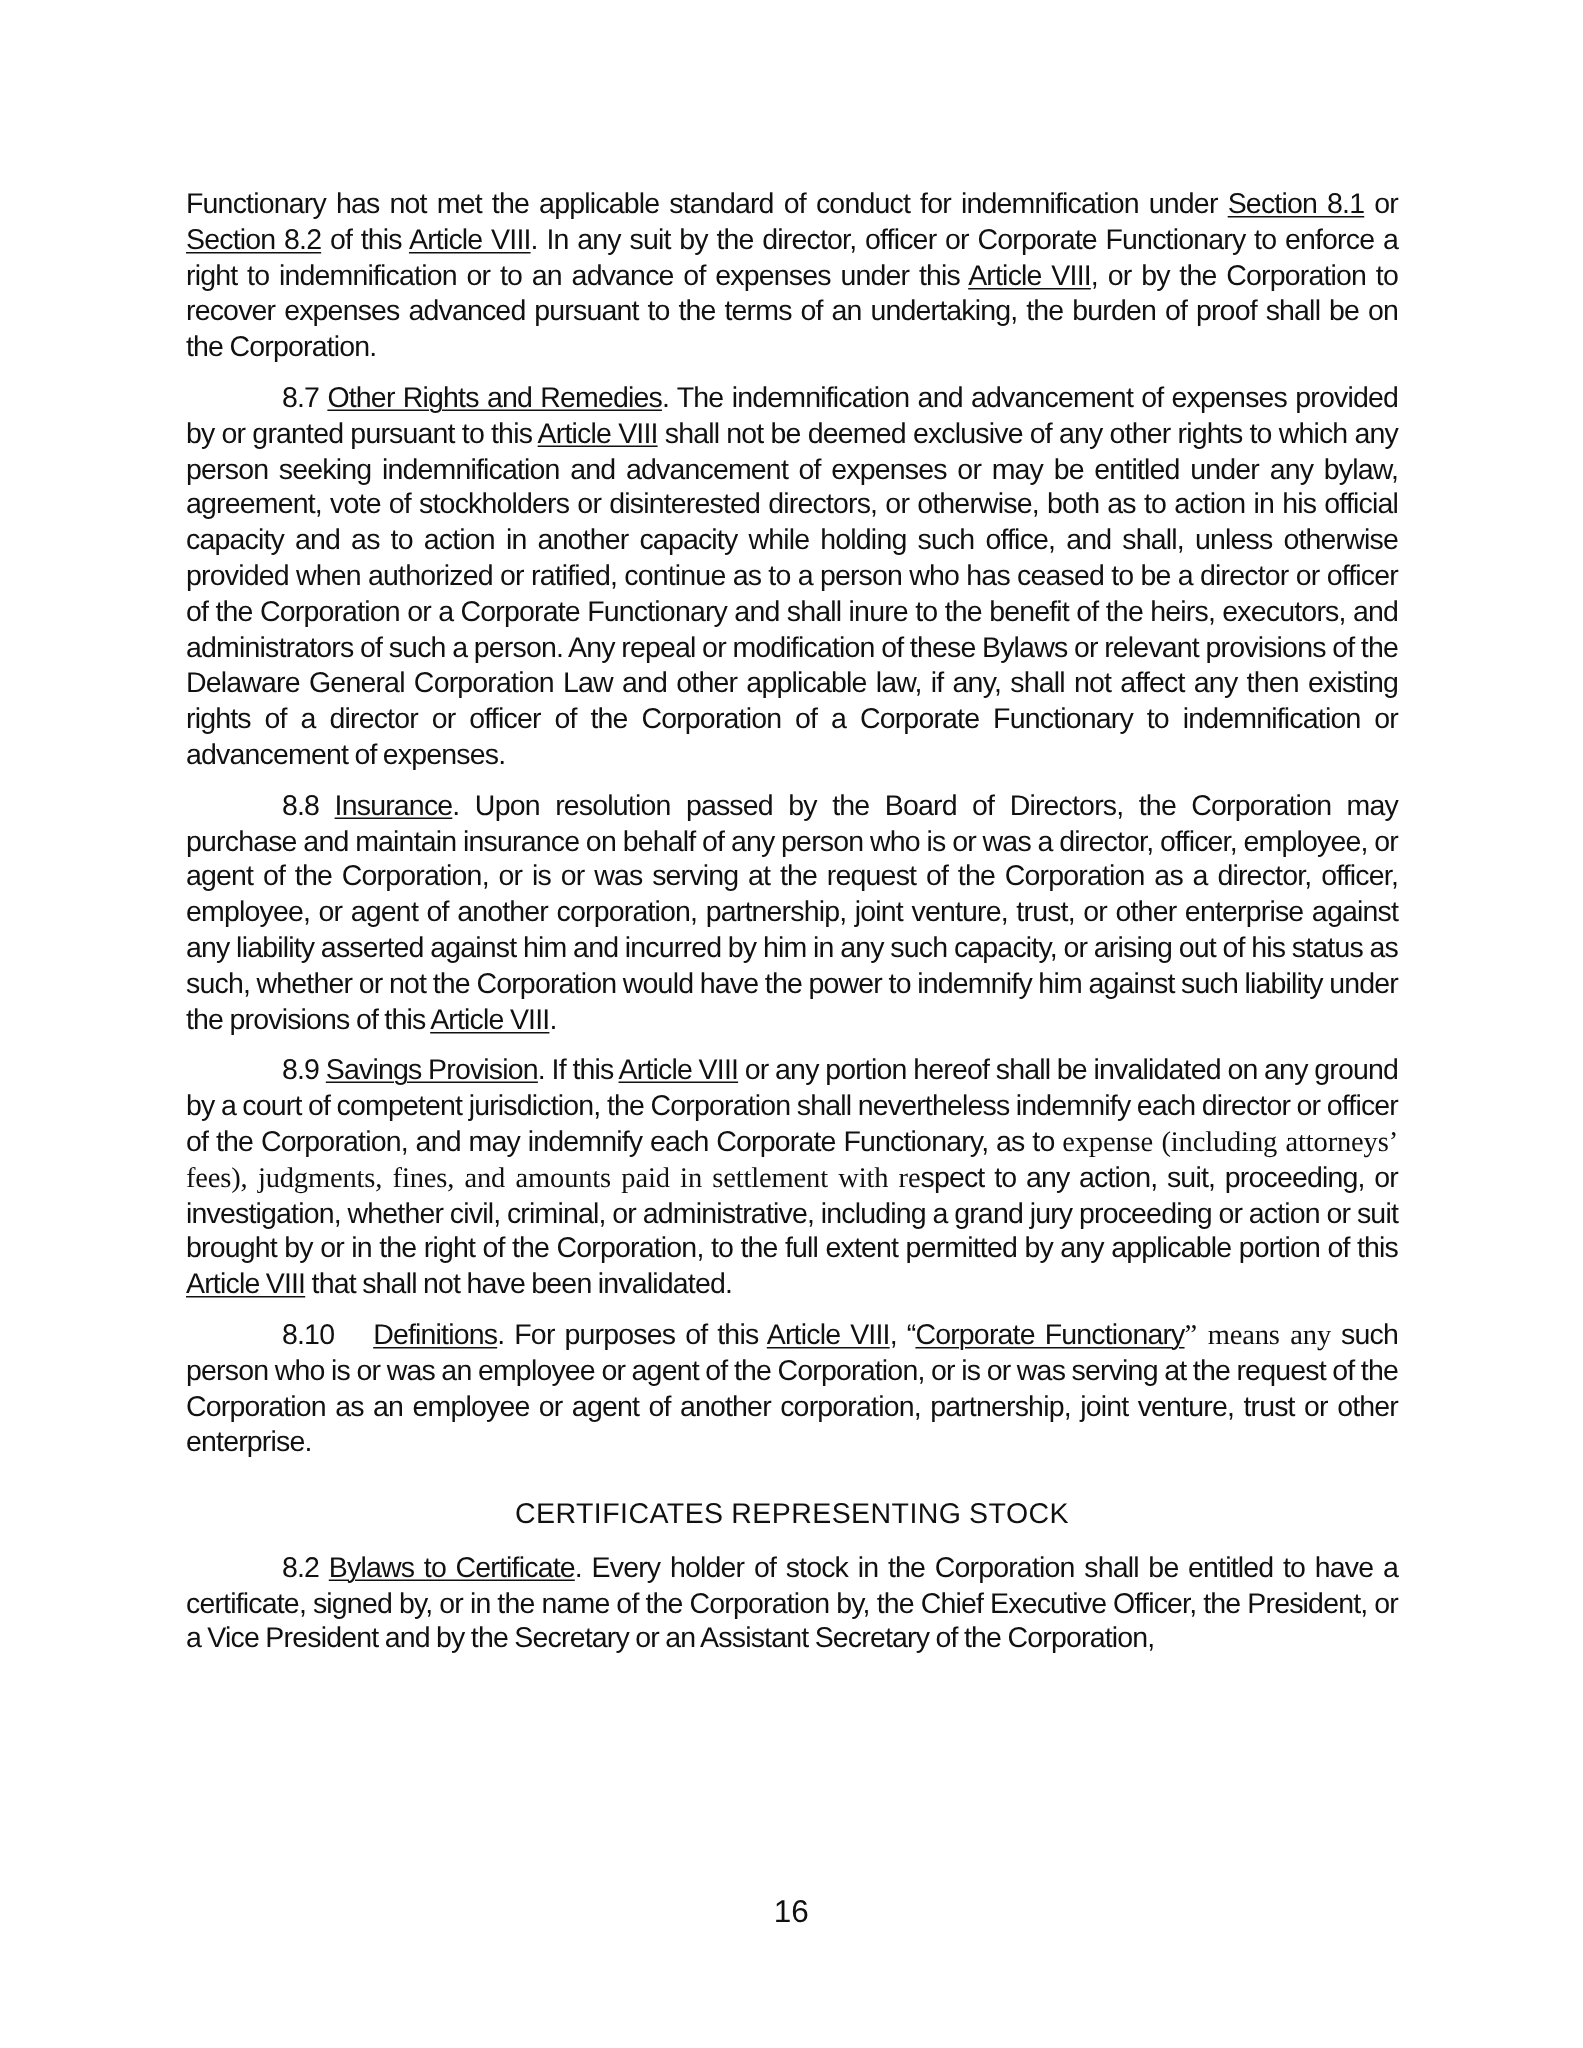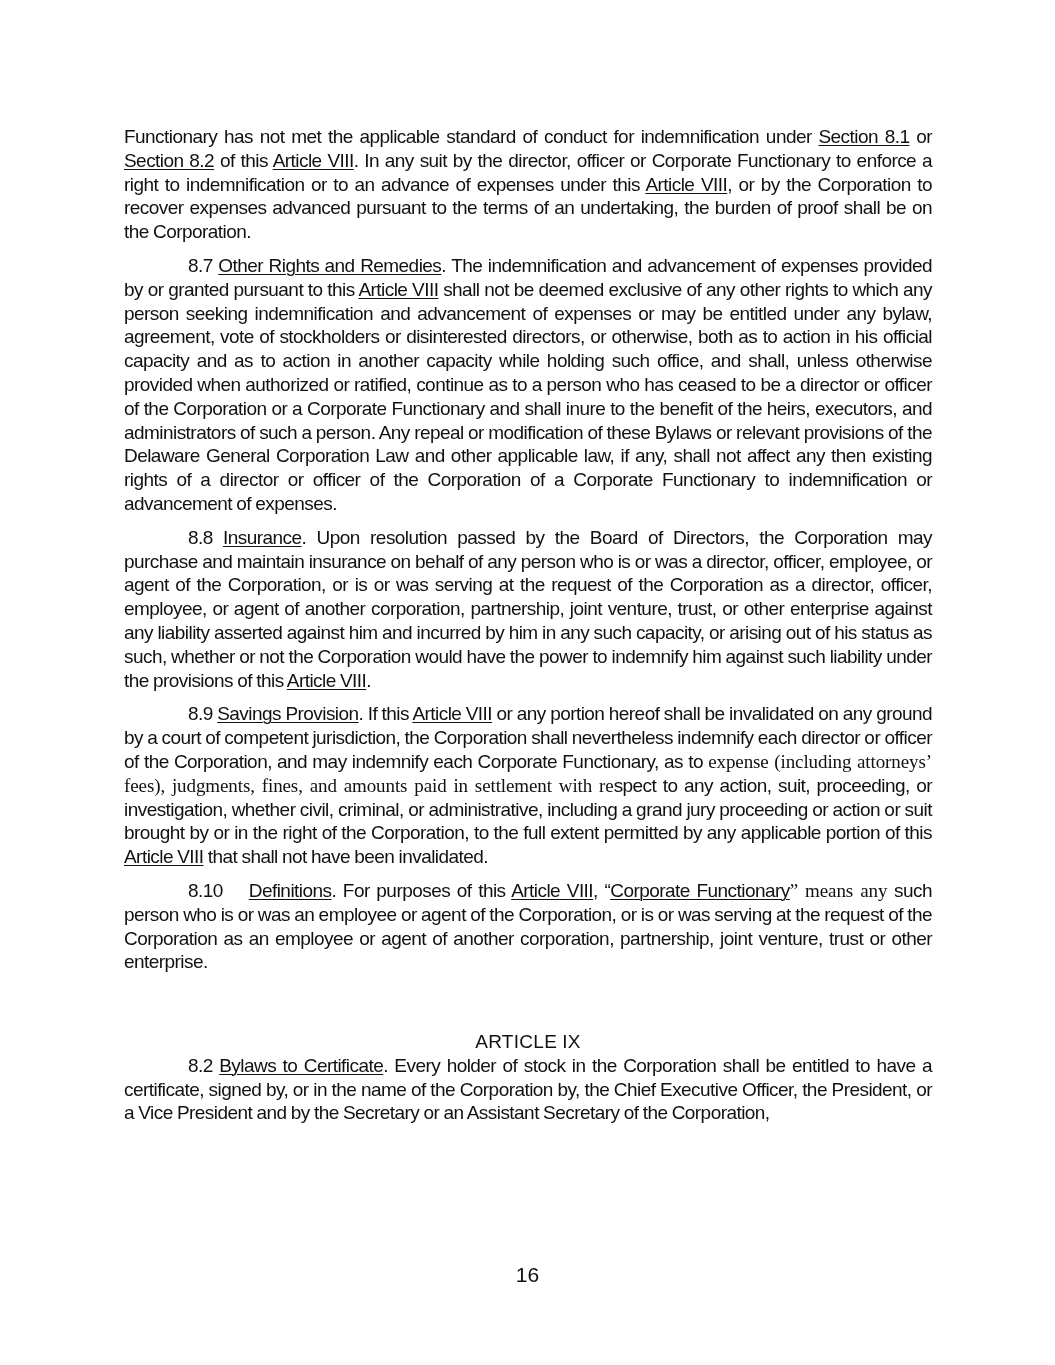--- a/index.html
+++ b/index.html
@@ -31,19 +31,19 @@
   <p class="para"><span>Functionary has not met the applicable standard of conduct for indemnification under </span><span class="u">Section 8.1</span><span> or </span><span class="u">Section 8.2</span><span> of this </span><span class="u">Article VIII</span><span>.  In any suit by the director, officer or Corporate Functionary to enforce a right to indemnification or to an advance of expenses under this </span><span class="u">Article VIII</span><span>, or by the Corporation to recover expenses advanced pursuant to the terms of an undertaking, the burden of proof shall be on the Corporation.</span></p>
 
   <p class="para indent"><span>8.7 </span><span class="u">Other Rights and Remedies</span><span>.  The indemnification and advancement of expenses provided by or granted pursuant to this </span><span class="u">Article VIII</span><span> shall not be deemed exclusive of any other rights to which any person seeking indemnification and advancement of expenses or may be entitled under any bylaw, agreement, vote of stockholders or disinterested directors, or otherwise, both as to action in his official capacity and as to action in another capacity while holding such office, and shall, unless otherwise provided when authorized or ratified, continue as to a person who has ceased to be a director or officer of the Corporation or a Corporate Functionary and shall inure to the benefit of the heirs, executors, and administrators of such a person.  Any repeal or modification of these Bylaws or relevant provisions of the Delaware General Corporation Law and other applicable law, if any, shall not affect any then existing rights of a director or officer of the Corporation of a Corporate Functionary to indemnification or advancement of expenses.</span></p>
 
   <p class="para indent"><span>8.8 </span><span class="u">Insurance</span><span>.  Upon resolution passed by the Board of Directors, the Corporation may purchase and maintain insurance on behalf of any person who is or was a director, officer, employee, or agent of the Corporation, or is or was serving at the request of the Corporation as a director, officer, employee, or agent of another corporation, partnership, joint venture, trust, or other enterprise against any liability asserted against him and incurred by him in any such capacity, or arising out of his status as such, whether or not the Corporation would have the power to indemnify him against such liability under the provisions of this </span><span class="u">Article VIII</span><span>.</span></p>
 
   <p class="para indent"><span>8.9 </span><span class="u">Savings Provision</span><span>.  If this </span><span class="u">Article VIII</span><span> or any portion hereof shall be invalidated on any ground by a court of competent jurisdiction, the Corporation shall nevertheless indemnify each director or officer of the Corporation, and may indemnify each Corporate Functionary, as to </span><span class="serif">expense (including attorneys’ fees), judgments, fines, and amounts paid in settlement with re</span><span>spect to any action, suit, proceeding, or investigation, whether civil, criminal, or administrative, including a grand jury proceeding or action or suit brought by or in the right of the Corporation, to the full extent permitted by any applicable portion of this </span><span class="u">Article VIII</span><span> that shall not have been invalidated.</span></p>
 
   <p class="para indent"><span>8.10</span><span class="tab"></span><span class="u">Definitions</span><span>.  For purposes of this </span><span class="u">Article VIII</span><span>, “</span><span class="u">Corporate Functionary</span><span class="serif">” means any</span><span> such person who is or was an employee or agent of the Corporation, or is or was serving at the request of the Corporation as an employee or agent of another corporation, partnership, joint venture, trust or other enterprise.</span></p>
 
-  <p class="heading h-article">ARTICLE IX</p>
+  <p class="heading h-title">CERTIFICATES REPRESENTING STOCK</p>
 
   <p class="para indent"><span>8.2 </span><span class="u">Bylaws to Certificate</span><span>.  Every holder of stock in the Corporation shall be entitled to have a certificate, signed by, or in the name of the Corporation by, the Chief Executive Officer, the President, or a Vice President and by the Secretary or an Assistant Secretary of the Corporation,</span></p>
 
 </div>
 
 <div class="page-number">16</div>
 
 </body></html>

